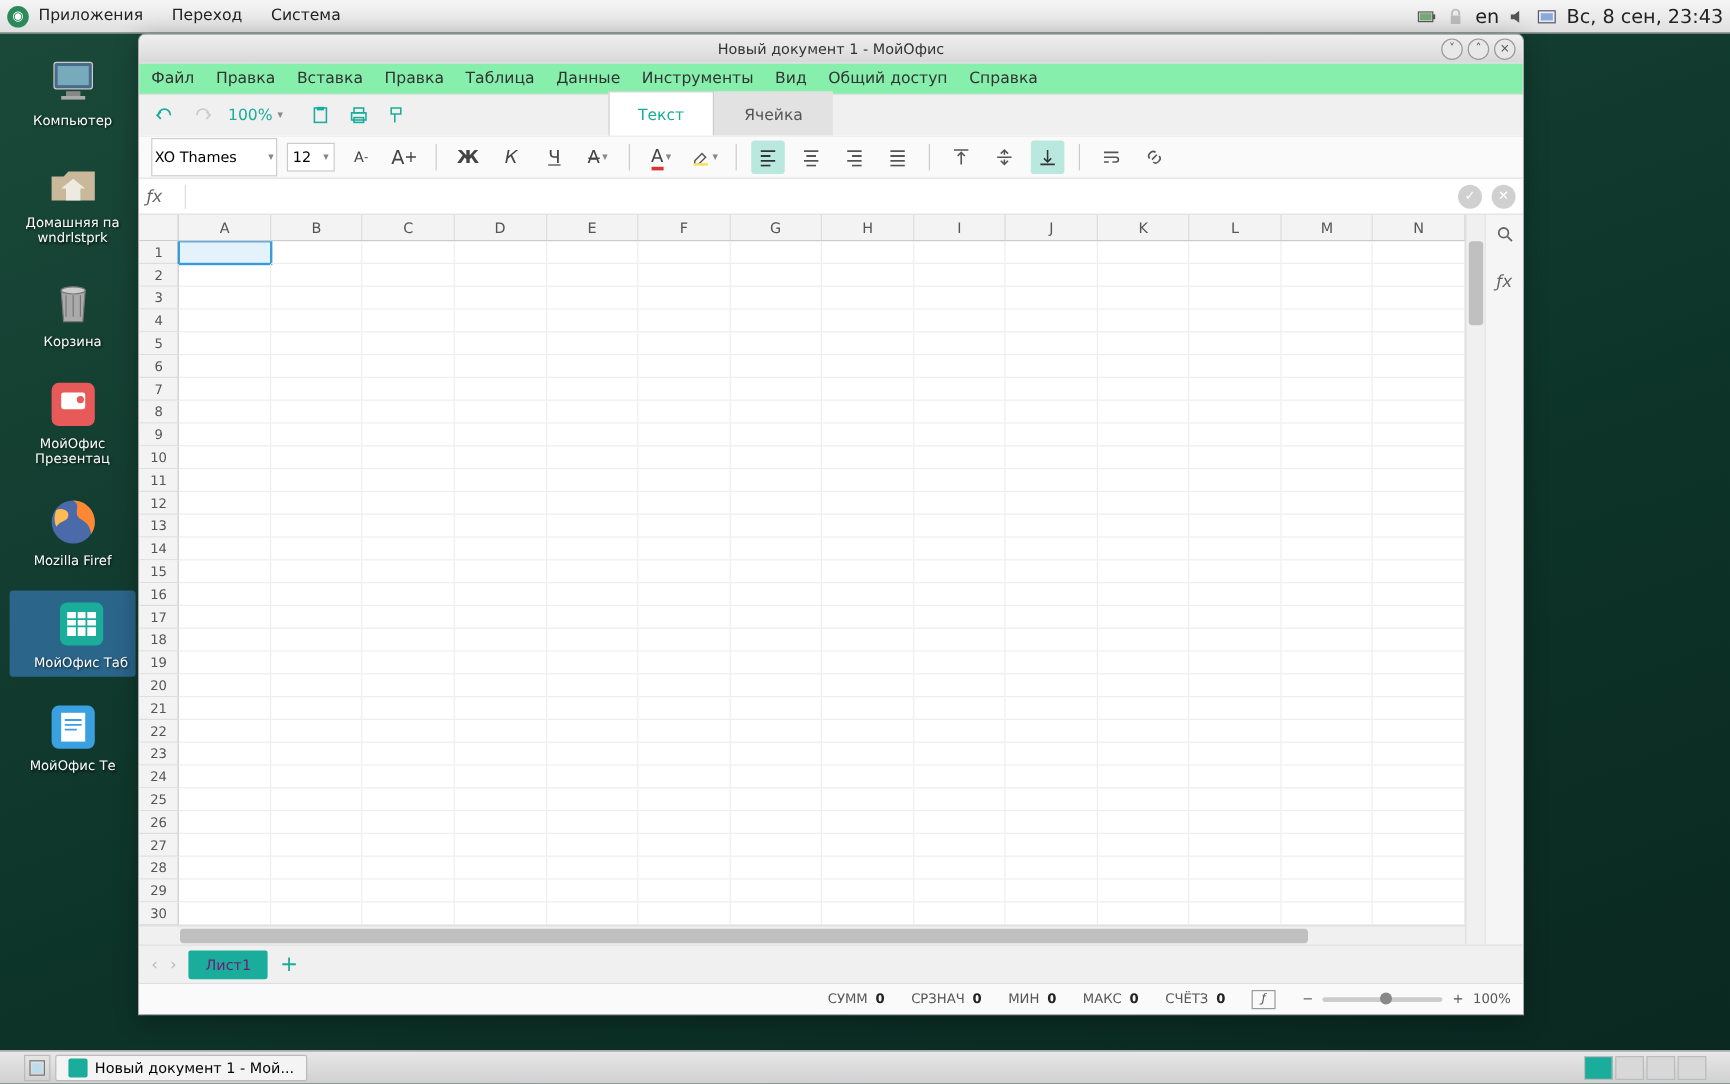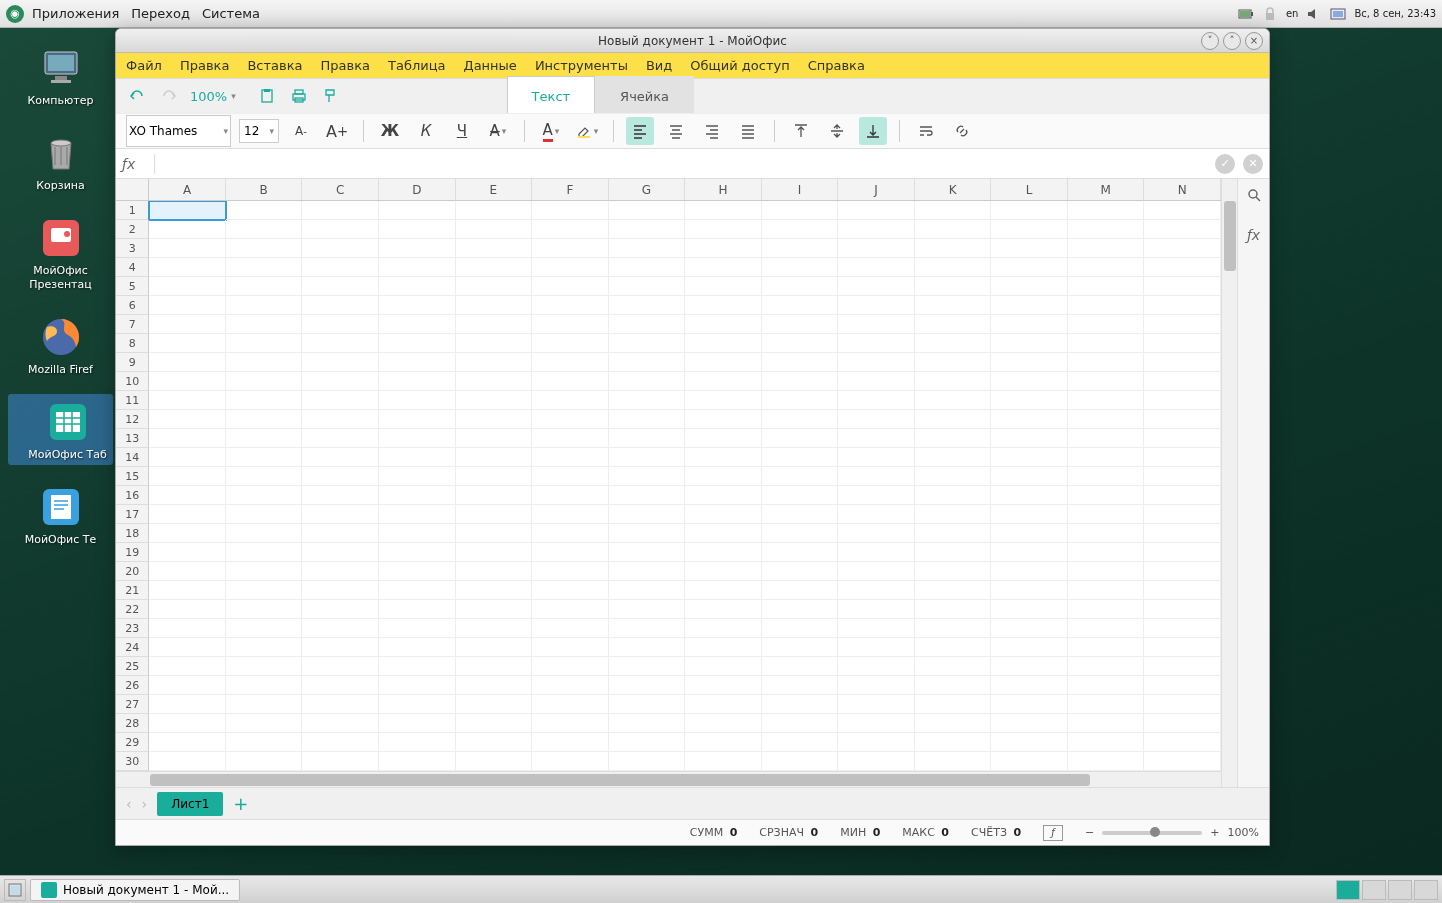--- a/index.html
+++ b/index.html
@@ -2,39 +2,39 @@
 <html><head>
 <meta charset="utf-8">
 <style>
 * { margin: 0; padding: 0; box-sizing: border-box; font-family: "DejaVu Sans", "Liberation Sans", sans-serif; }
 html, body { width: 1442px; height: 903px; overflow: hidden; }
 body { background: linear-gradient(160deg, #1a4a3a, #0d3328 60%, #0a2820); position: relative; }
 
 
 .topbar { height: 28px; background: linear-gradient(#f5f5f5, #e0e0e0); border-bottom: 1px solid #b0b0b0; display: flex; align-items: center; padding: 0 6px; font-size: 13px; color: #222; }
 .topbar .logo { width: 18px; height: 18px; border-radius: 50%; background: #2a8a5a; margin-right: 8px; display: flex; align-items: center; justify-content: center; color: #fff; font-size: 11px; }
-.topbar .menus { display: flex; gap: 12px; }
-.topbar .tray { margin-left: auto; display: flex; align-items: center; gap: 8px; font-size: 10px; }
+.topbar .menus { display: flex; gap: 24px; }
+.topbar .tray { margin-left: auto; display: flex; align-items: center; gap: 8px; font-size: 16px; }
 .topbar .tray .icon { width: 16px; height: 16px; display: inline-block; }
 .topbar .clock { font-weight: 500; }
 
 
 .desktop-icons { position: absolute; left: 8px; top: 40px; width: 105px; display: flex; flex-direction: column; gap: 14px; }
 .desktop-icon { display: flex; flex-direction: column; align-items: center; text-align: center; color: #fff; font-size: 11px; cursor: pointer; padding: 4px 2px; border-radius: 3px; }
 .desktop-icon.selected { background: rgba(60,130,200,0.6); padding-left: 16px; }
 .desktop-icon .ico { width: 48px; height: 48px; margin-bottom: 2px; display: flex; align-items: center; justify-content: center; }
 .desktop-icon .label { text-shadow: 1px 1px 2px rgba(0,0,0,0.7); line-height: 1.2; }
 
 
 .window { position: absolute; left: 115px; top: 28px; width: 1155px; height: 818px; background: #fff; border: 1px solid #aaa; border-radius: 6px 6px 0 0; display: flex; flex-direction: column; box-shadow: 0 4px 20px rgba(0,0,0,0.3); }
 .titlebar { height: 24px; background: linear-gradient(#f0f0f0, #d8d8d8); border-bottom: 1px solid #bbb; display: flex; align-items: center; justify-content: center; position: relative; font-size: 12px; color: #333; border-radius: 6px 6px 0 0; }
 .titlebar .winbtns { position: absolute; right: 6px; display: flex; gap: 4px; }
 .titlebar .wb { width: 18px; height: 18px; border: 1px solid #999; border-radius: 50%; background: #e8e8e8; font-size: 10px; display: flex; align-items: center; justify-content: center; color: #555; cursor: pointer; }
 
-.menubar { height: 26px; background: #fde047; border-bottom: 1px solid #ddd; display: flex; align-items: center; padding: 0 10px; gap: 18px; font-size: 13px; color: #333; }
+.menubar { height: 26px; background: #86efac; border-bottom: 1px solid #ddd; display: flex; align-items: center; padding: 0 10px; gap: 18px; font-size: 13px; color: #333; }
 .menubar span { cursor: pointer; }
 
 .toolbar1 { height: 34px; background: #f0f0f0; display: flex; align-items: center; padding: 0 10px; gap: 10px; font-size: 13px; }
 .toolbar1 .tb-btn { width: 22px; height: 22px; display: flex; align-items: center; justify-content: center; cursor: pointer; color: #1aad9b; }
 .toolbar1 .zoom { color: #1aad9b; font-weight: 500; cursor: pointer; display: flex; align-items: center; gap: 4px; }
 .toolbar1 .tabgroup { margin-left: auto; margin-right: auto; display: flex; }
 .toolbar1 .tab { padding: 12px 24px; font-size: 13px; cursor: pointer; border: 1px solid transparent; }
 .toolbar1 .tab.active { background: #fff; color: #1aad9b; border: 1px solid #ccc; border-bottom-color: #fff; }
 .toolbar1 .tab.inactive { background: #e2e2e2; color: #555; }
 .toolbar1 .spacer-right { width: 400px; }
@@ -68,32 +68,32 @@
 .sidepanel { width: 32px; background: #f5f5f5; border-left: 1px solid #ddd; display: flex; flex-direction: column; align-items: center; padding-top: 6px; gap: 20px; }
 .sidepanel .sp-btn { width: 20px; height: 20px; cursor: pointer; color: #666; font-size: 14px; display:flex; align-items:center; justify-content:center; }
 
 .hscroll-row { height: 16px; background: #f0f0f0; border-top: 1px solid #ddd; display: flex; }
 .hscroll-row .hspace { width: 34px; }
 .hscroll-row .htrack { flex: 1; position: relative; }
 .hscroll-row .hthumb { position: absolute; left: 0; top: 2px; height: 12px; width: 940px; background: #c0c0c0; border-radius: 3px; }
 
 .sheetbar { height: 32px; background: #f0f0f0; border-top: 1px solid #ddd; display: flex; align-items: center; padding: 0 10px; gap: 10px; }
 .sheetbar .nav { color: #bbb; font-size: 14px; cursor: pointer; }
-.sheetbar .sheet-tab { background: #1aad9b; color: #000000; padding: 5px 14px; font-size: 12px; border-radius: 2px; cursor: pointer; }
+.sheetbar .sheet-tab { background: #1aad9b; color: #701a75; padding: 5px 14px; font-size: 12px; border-radius: 2px; cursor: pointer; }
 .sheetbar .add { color: #1aad9b; font-size: 18px; cursor: pointer; }
 
 .statusbar { height: 26px; background: #fafafa; border-top: 1px solid #ddd; display: flex; align-items: center; padding: 0 10px; gap: 22px; font-size: 11px; color: #555; justify-content: flex-end; }
 .statusbar .stat b { color: #222; margin-left: 3px; }
 .statusbar .zoom-ctl { display: flex; align-items: center; gap: 8px; }
 .statusbar .slider { width: 100px; height: 4px; background: #ccc; position: relative; border-radius: 2px; }
 .statusbar .slider .knob { position: absolute; left: 48px; top: -4px; width: 10px; height: 10px; background: #888; border-radius: 50%; }
 .statusbar .fbox { width: 20px; height: 16px; border: 1px solid #999; display: flex; align-items: center; justify-content: center; font-style: italic; font-size: 10px; cursor: pointer; }
 
 
-.taskbar { position: absolute; bottom: 0; left: 0; right: 0; height: 28px; background: linear-gradient(#e8e8e8, #d0d0d0); border-top: 1px solid #aaa; display: flex; align-items: center; padding: 0 4px; gap: 4px; font-size: 12px; }
+.taskbar { position: absolute; bottom: 0; left: 0; right: 0; height: 28px; background: linear-gradient(#e8e8e8, #d0d0d0); border-top: 1px solid #aaa; display: flex; align-items: center; padding: 0 20px; gap: 4px; font-size: 12px; }
 .taskbar .tbtn { height: 22px; padding: 0 10px; background: #f4f4f4; border: 1px solid #bbb; border-radius: 2px; display: flex; align-items: center; gap: 6px; cursor: pointer; }
 .taskbar .tbtn .tico { width: 16px; height: 16px; background: #1aad9b; border-radius: 2px; }
 .taskbar .tray2 { margin-left: auto; display: flex; gap: 2px; }
 .taskbar .tray2 .sq { width: 24px; height: 20px; background: #d8d8d8; border: 1px solid #bbb; }
 .taskbar .show-desktop { width: 22px; height: 22px; border: 1px solid #bbb; display: flex; align-items: center; justify-content: center; color: #666; cursor: pointer; }
 
 .chev { font-size: 9px; color: #888; }
 svg { display: block; }
 </style>
 </head>
@@ -140,20 +140,29 @@
     <div class="desktop-icon">
       <div class="ico">
         <svg width="48" height="48" viewBox="0 0 48 48">
           <rect x="8" y="8" width="32" height="22" rx="2" fill="#4a6a8a" stroke="#ccc"></rect>
           <rect x="11" y="11" width="26" height="16" fill="#7ab"></rect>
           <rect x="18" y="32" width="12" height="4" fill="#888"></rect>
           <rect x="14" y="36" width="20" height="3" fill="#aaa"></rect>
         </svg>
       </div>
       <div class="label">Компьютер</div>
+    </div>
+    <div class="desktop-icon">
+      <div class="ico">
+        <svg width="48" height="48" viewBox="0 0 48 48">
+          <path d="M6 18h10l4-4h22v24H6z" fill="#c9b89a"></path>
+          <path d="M24 20l-10 8h4v10h12v-10h4z" fill="#fff" opacity="0.7"></path>
+        </svg>
+      </div>
+      <div class="label">Домашняя па<br>wndrlstprk</div>
     </div>
     <div class="desktop-icon">
       <div class="ico">
         <svg width="48" height="48" viewBox="0 0 48 48">
           <path d="M14 14h20l-2 26h-16z" fill="#aaa" stroke="#777"></path>
           <ellipse cx="24" cy="14" rx="10" ry="3" fill="#ccc" stroke="#777"></ellipse>
           <path d="M18 18v18M24 18v18M30 18v18" stroke="#777"></path>
         </svg>
       </div>
       <div class="label">Корзина</div>

